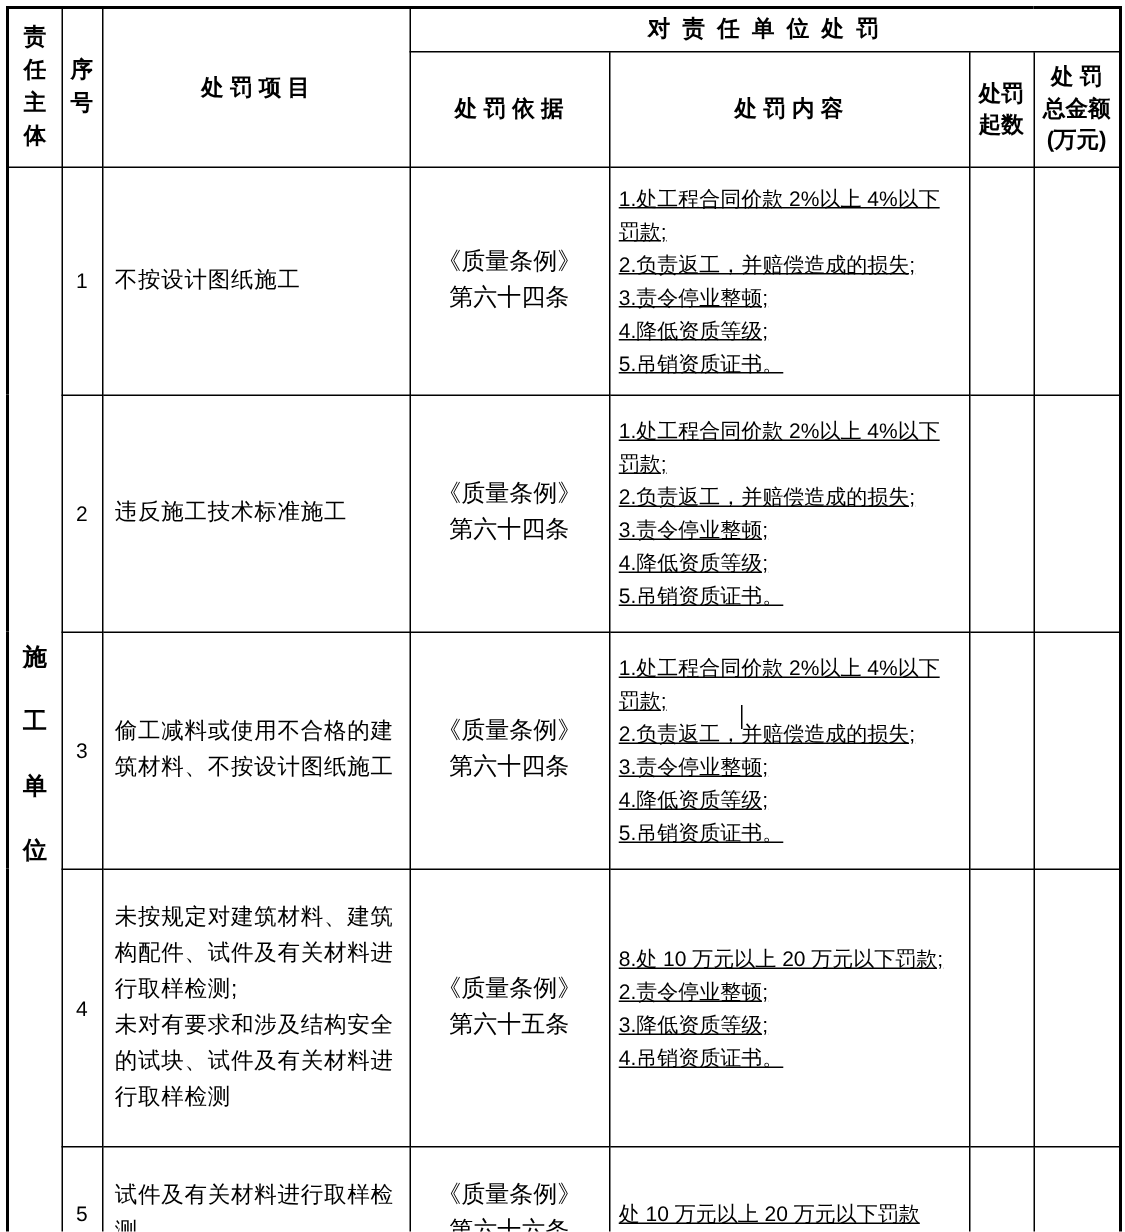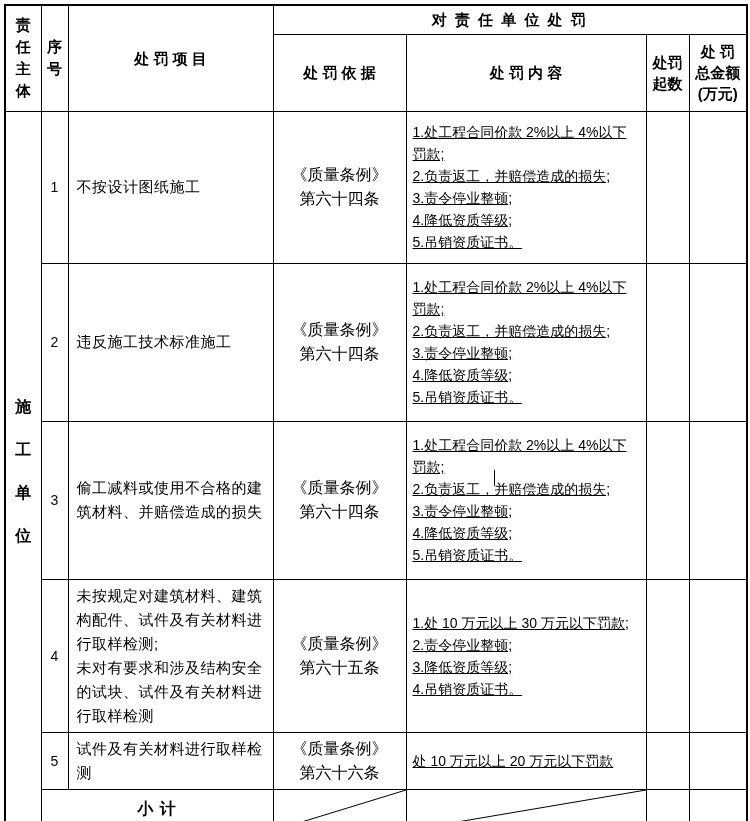--- a/index.html
+++ b/index.html
@@ -28,21 +28,21 @@
   tr.r5{height:51px;}
   tr.rsub{height:42px;}
   
   .pre{white-space:pre-line;}
   .vtext{white-space:pre-line;display:inline-block;}
   .vhead .vtext{font-size:15px;font-weight:bold;line-height:22px;}
   .subject{vertical-align:middle;}
   .subject .vtext{font-size:16px;font-weight:bold;line-height:43px;}
   td.no{font-size:14px;}
   td.item{
-    text-align:left;padding:4px 8px;font-size:15px;line-height:24px;
+    text-align:left;padding:20px 8px;font-size:15px;line-height:24px;
     white-space:pre-line;letter-spacing:0.5px;
   }
   td.basis{font-size:16px;line-height:24px;white-space:pre-line;}
   td.content{
     text-align:left;padding:4px 6px;font-size:14px;line-height:22px;
     white-space:pre-line;position:relative;text-decoration:underline;
   }
   td.subtotal{font-size:16px;font-weight:bold;letter-spacing:1px;}
   td.diag{position:relative;padding:0;}
   .slash{position:absolute;left:0;top:0;width:100%;height:100%;display:block;}
@@ -112,39 +112,39 @@
 2.负责返工，并赔偿造成的损失;
 3.责令停业整顿;
 4.降低资质等级;
 5.吊销资质证书。</td>
       <td></td>
       <td></td>
     </tr>
 
     <tr class="r3">
       <td class="no">3</td>
-      <td class="item">偷工减料或使用不合格的建筑材料、并赔偿造成的损失</td>
+      <td class="item">偷工减料或使用不合格的建筑材料、不按设计图纸施工</td>
       <td class="basis">《质量条例》
 第六十四条</td>
       <td class="content"><span>1.处工程合同价款 2%以上 4%以下罚款;
 2.负责返工，并赔偿造成的损失;
 3.责令停业整顿;
 4.降低资质等级;
 5.吊销资质证书。</span><span class="caret"></span></td>
       <td></td>
       <td></td>
     </tr>
 
     <tr class="r4">
       <td class="no">4</td>
       <td class="item">未按规定对建筑材料、建筑构配件、试件及有关材料进行取样检测;
 未对有要求和涉及结构安全的试块、试件及有关材料进行取样检测</td>
       <td class="basis">《质量条例》
 第六十五条</td>
-      <td class="content">1.处 10 万元以上 30 万元以下罚款;
+      <td class="content">8.处 10 万元以上 20 万元以下罚款;
 2.责令停业整顿;
 3.降低资质等级;
 4.吊销资质证书。</td>
       <td></td>
       <td></td>
     </tr>
 
     <tr class="r5">
       <td class="no">5</td>
       <td class="item">试件及有关材料进行取样检测</td>

